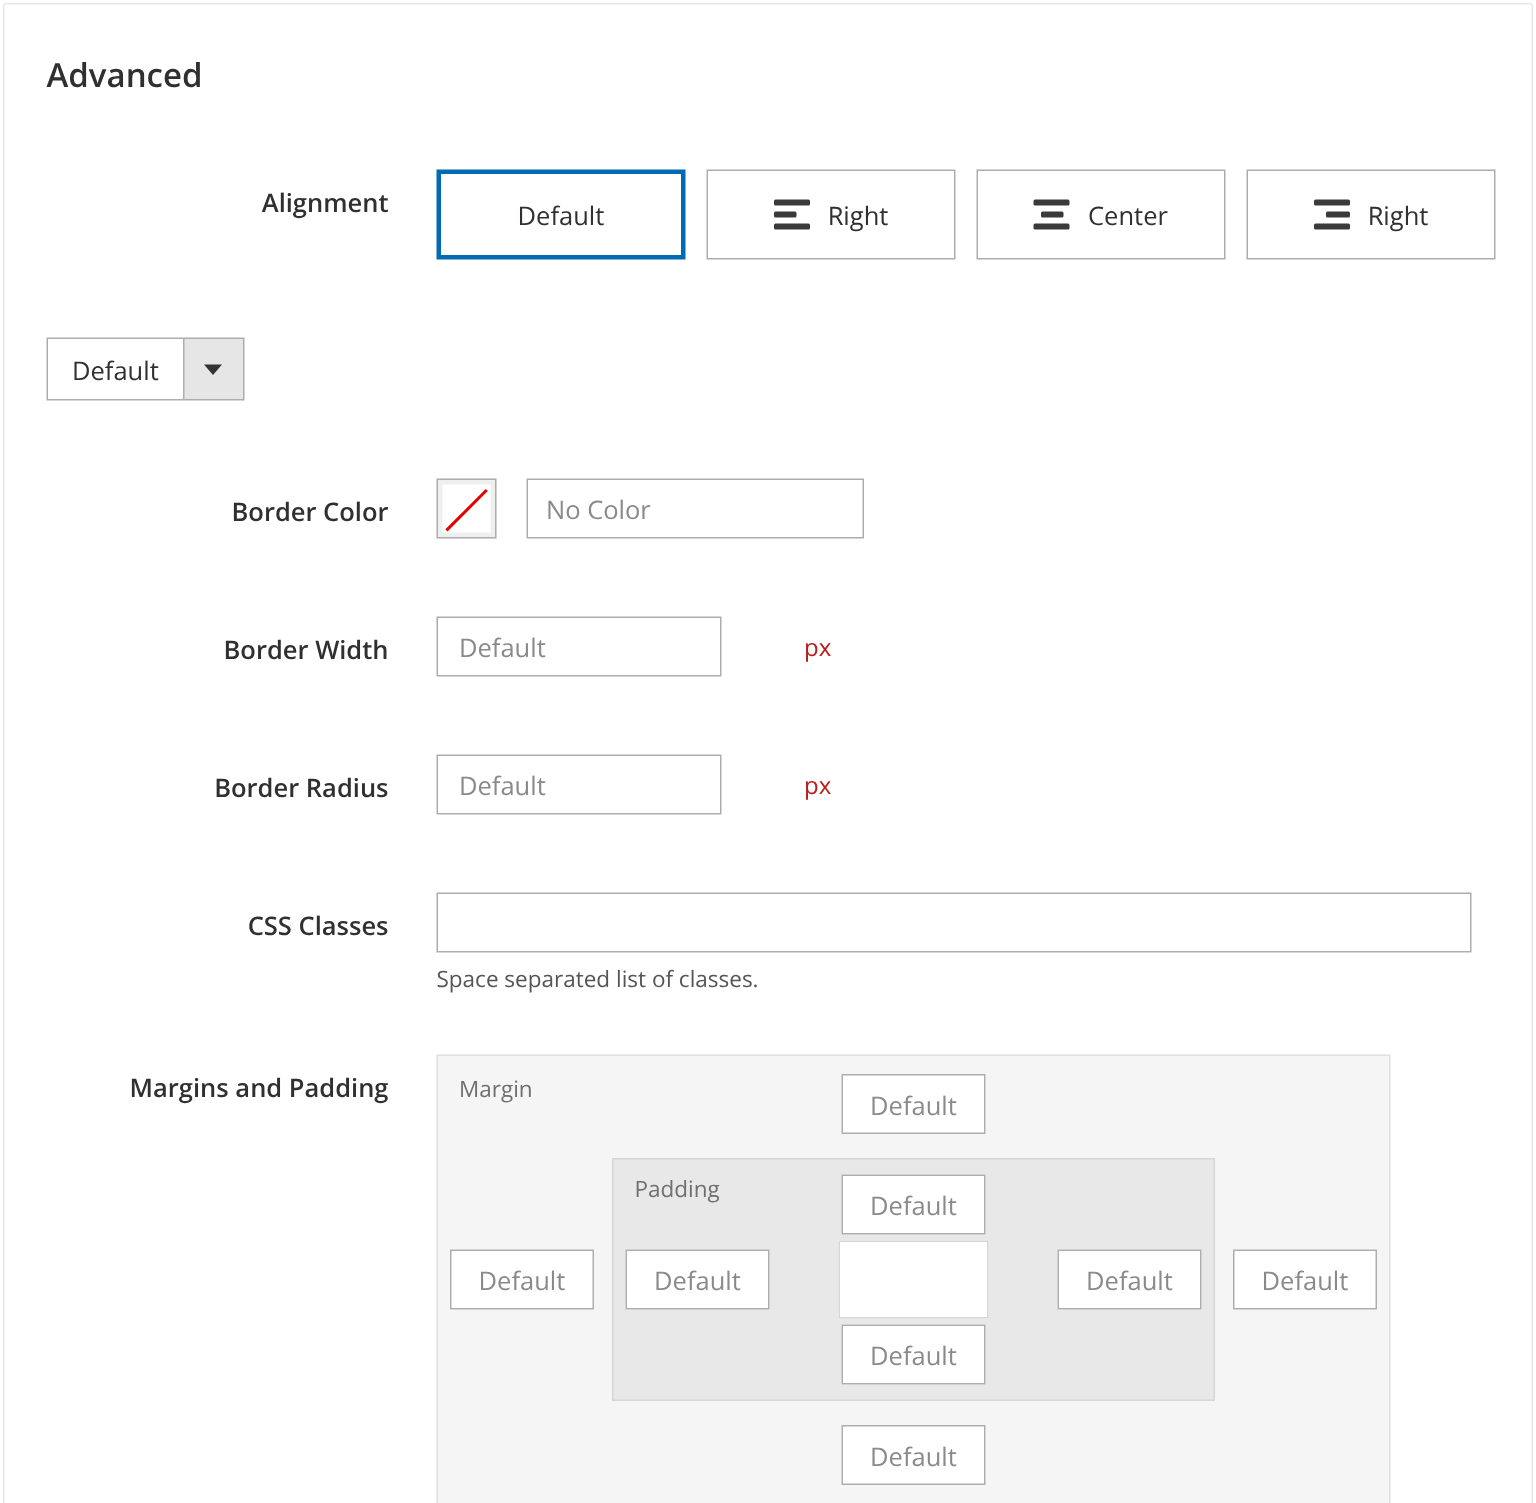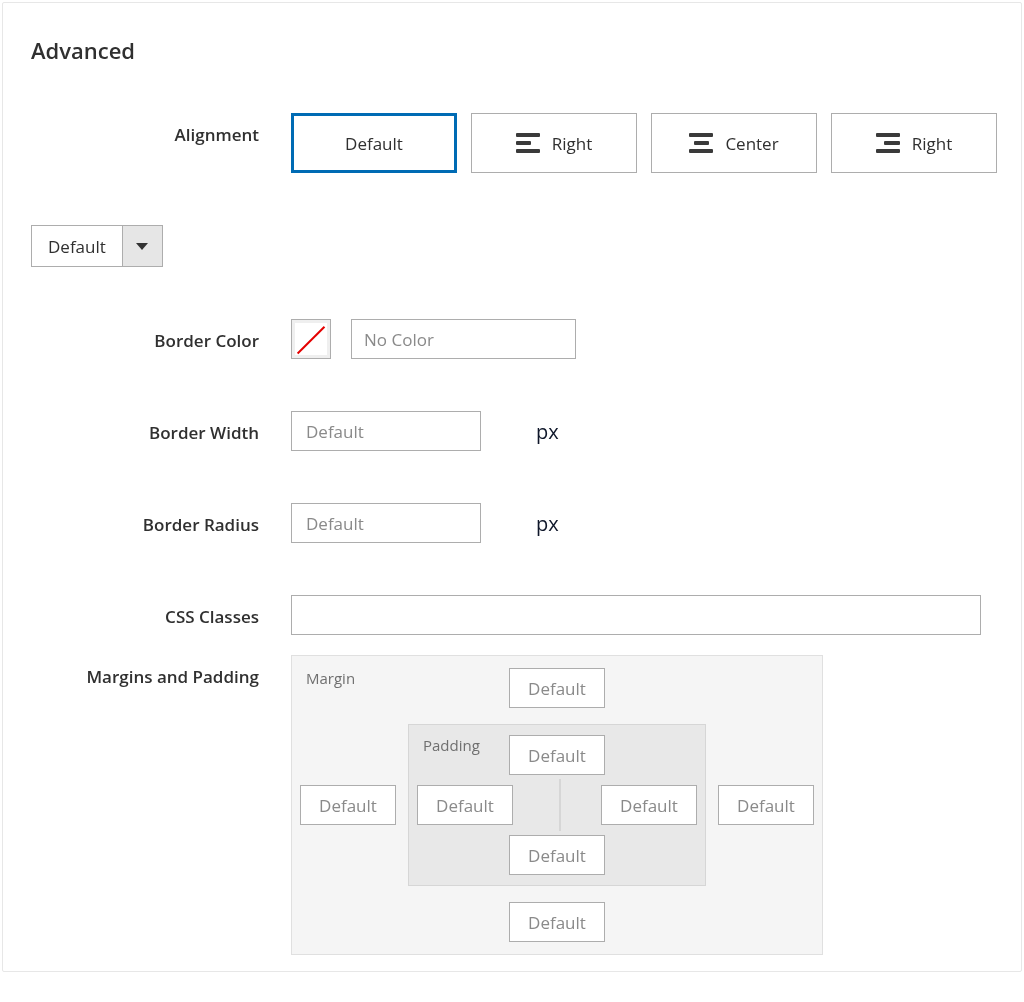--- a/index.html
+++ b/index.html
@@ -164,37 +164,37 @@
     flex: 1;
     border: none;
     outline: none;
     font-size: 17px;
     font-family: inherit;
     color: #303030;
     background: transparent;
   }
   .unit-input::placeholder { color: #8a8a8a; }
   .unit-suffix {
-    color: #0f172a;
-    font-size: 20px;
+    color: #b91c1c;
+    font-size: 16px;
     padding-left: 8px;
   }
 
   
   .css-classes-input { width: 690px; }
   .field-hint {
     font-size: 15px;
     color: #555;
     margin-top: 8px;
   }
 
   
   .mp-outer {
     position: relative;
-    width: 532px;
+    width: 636px;
     height: 300px;
     background: #f5f5f5;
     border: 1px solid #e0e0e0;
   }
   .mp-label {
     position: absolute;
     font-size: 15px;
     color: #6f6f6f;
   }
   .mp-outer > .mp-label { top: 12px; left: 14px; }
@@ -316,24 +316,25 @@
   <div class="field-row">
     <div class="field-label">Border Radius</div>
     <div class="field-control">
       <div class="unit-input-wrap">
         <input type="text" class="unit-input" placeholder="Default" style="">
         <span class="unit-suffix">px</span>
       </div>
     </div>
   </div>
 
-  <div class="field-row" style="margin-bottom:20px;">
+  <div class="field-row" style="margin-bottom:40px;">
     <div class="field-label">CSS Classes</div>
     <div class="field-control">
       <input type="text" class="text-input css-classes-input" style="">
+      <div class="field-hint">Space separated list of classes.</div>
     </div>
   </div>
 
   <div class="field-row mp-row">
     <div class="field-label">Margins and Padding</div>
     <div class="field-control">
       <div class="mp-outer">
         <div class="mp-label">Margin</div>
         <input class="box-input top" placeholder="Default" style="">
         <input class="box-input right" placeholder="Default" style="">

